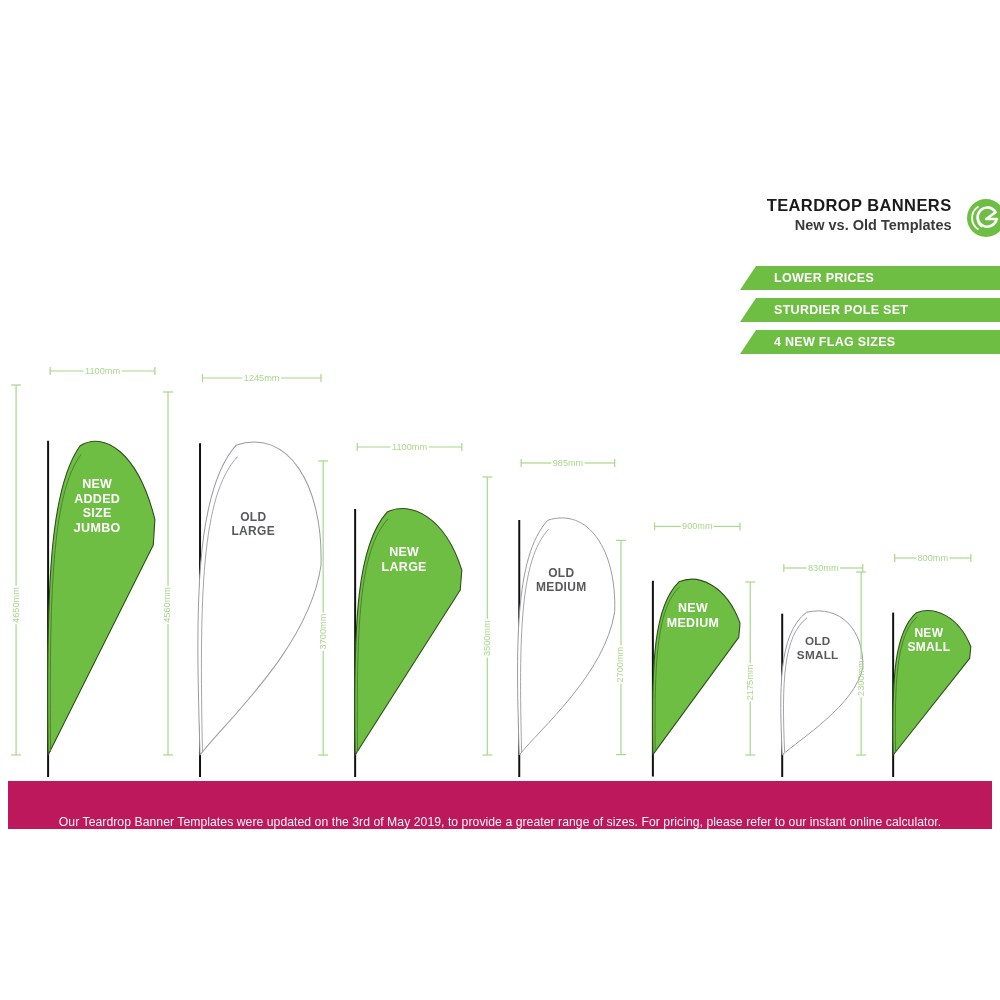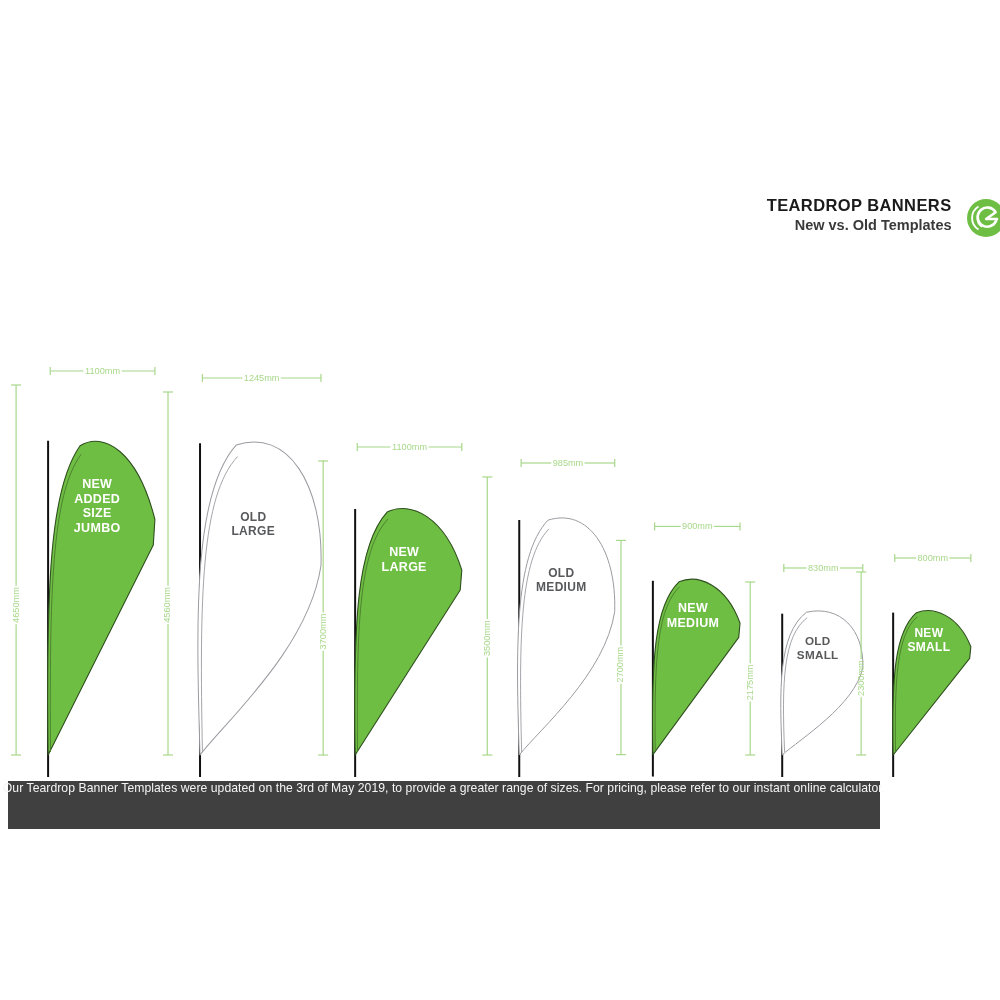--- a/index.html
+++ b/index.html
@@ -97,25 +97,25 @@
   .flag-svg {
     display: block;
     overflow: visible;
   }
 
   
   #footer-note {
     position: absolute;
     left: 8px;
     top: 781px;
-    width: 872px;
+    width: 984px;
     height: 48px;
-    background: #404040;
+    background: #be185d;
     display: flex;
-    align-items: flex-start;
+    align-items: flex-end;
     justify-content: center;
   }
   #footer-note-text {
     color: #f4f4f4;
     font-size: 12.2px;
     font-weight: normal;
     letter-spacing: 0.05px;
     text-align: center;
     padding: 0 14px;
     white-space: nowrap;
@@ -134,20 +134,31 @@
     <span id="logo-mark">
       <svg width="40" height="40" viewBox="0 0 40 40" aria-hidden="true">
         <circle cx="20" cy="20" r="19" fill="#6fbe44"></circle>
         <path d="M12.5 8.5 A13.5 13.5 0 0 0 12.5 31.5" fill="none" stroke="#ffffff" stroke-width="1.9"></path>
         <path d="M16.2 11.2 A10.5 10.5 0 0 0 16.2 28.8" fill="none" stroke="#ffffff" stroke-width="1.9"></path>
         <path d="M30.2 22.8 A9.6 9.6 0 1 1 29.6 14.2 L20.2 21.0 L31.0 21.0" fill="none" stroke="#ffffff" stroke-width="2.6" stroke-linecap="round" stroke-linejoin="round"></path>
       </svg>
     </span>
   </div>
 
+  <div id="ribbons">
+    <div class="ribbon">
+      <span class="ribbon-label">LOWER PRICES</span>
+    </div>
+    <div class="ribbon">
+      <span class="ribbon-label">STURDIER POLE SET</span>
+    </div>
+    <div class="ribbon">
+      <span class="ribbon-label">4 NEW FLAG SIZES</span>
+    </div>
+  </div>
 
   <div id="flag-field">
       <div class="flag-unit" style="left: 2px; bottom: -8px;">
         <svg class="flag-svg" width="167" height="424" viewBox="0 0 166.8 424.0">
           <line x1="46.0" y1="81.8" x2="46.0" y2="418.0" stroke="#111111" stroke-width="2"></line>
           <path d="M 46.0 396.0 C 43.9 224.2 48.1 128.7 78.0 86.7 C 101.5 72.1 135.7 92.1 152.8 160.5 L 151.2 186.0 Z" fill="#6fbe44" stroke="#2f4f1e" stroke-width="1.1" stroke-linejoin="round"></path>
           <path d="M 48.4 393.0 C 47.4 236.9 49.2 135.1 79.1 95.3" fill="none" stroke="#4a7a2c" stroke-width="0.9"></path>
           <text x="95.1" y="125.7" text-anchor="middle" dominant-baseline="middle" font-family="Liberation Sans, sans-serif" font-size="12.5" font-weight="bold" letter-spacing="0.3" fill="#ffffff">NEW</text>
           <text x="95.1" y="140.4" text-anchor="middle" dominant-baseline="middle" font-family="Liberation Sans, sans-serif" font-size="12.5" font-weight="bold" letter-spacing="0.3" fill="#ffffff">ADDED</text>
           <text x="95.1" y="155.2" text-anchor="middle" dominant-baseline="middle" font-family="Liberation Sans, sans-serif" font-size="12.5" font-weight="bold" letter-spacing="0.3" fill="#ffffff">SIZE</text>

